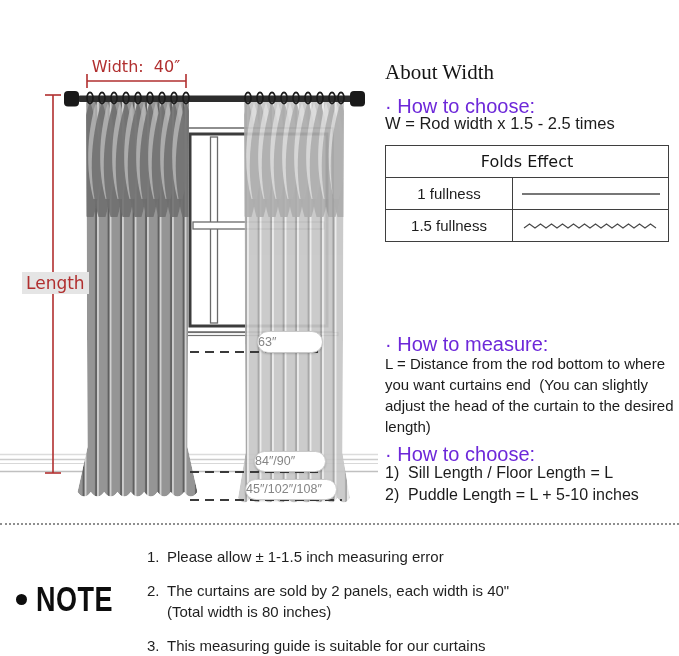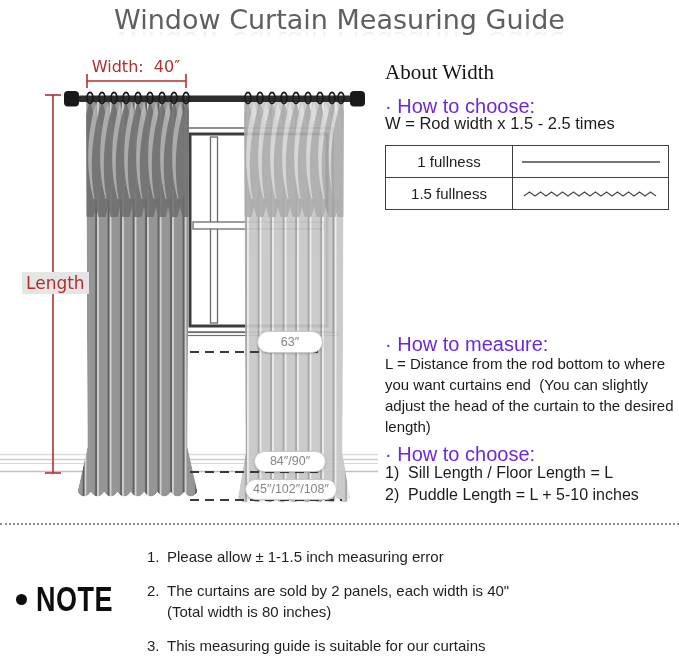--- a/index.html
+++ b/index.html
@@ -11,21 +11,21 @@
          font-family:"DejaVu Sans",sans-serif;font-size:27px;color:#5f5f5f;
          -webkit-box-reflect:below -9px linear-gradient(transparent 62%,rgba(0,0,0,.22));}
 
   
   .illu{position:absolute;left:0;top:55px;width:380px;height:472px;}
   .illu svg{position:absolute;left:0;top:0;}
   .red-label{position:absolute;color:#b12f2f;font-family:"DejaVu Sans",sans-serif;}
   .width-label{left:85px;top:2px;width:102px;text-align:center;font-size:16px;white-space:pre;}
   .length-label{left:22px;top:217px;font-size:17px;background:#e5e5e5;padding:1px 4px;}
   .pill{position:absolute;background:#fff;border:1px solid #c9c9c9;border-radius:12px;
-        color:#858585;font-size:12.5px;text-align:center;box-shadow:0 1px 2px rgba(0,0,0,.18);}
+        color:#858585;font-size:12.5px;box-shadow:0 1px 2px rgba(0,0,0,.18);}
   .pill-63{left:257px;top:276px;width:64px;height:20px;line-height:20px;}
   .pill-8490{left:254px;top:396px;width:70px;height:19px;line-height:19px;}
   .pill-96{left:245px;top:424px;width:90px;height:19px;line-height:19px;}
 
   
   .col{position:absolute;left:372px;top:0;width:307px;height:530px;}
   .h-about{position:absolute;left:13px;font-family:Liberation Serif, serif;
            font-size:21px;color:#141414;}
   .h-width{top:60px;} .h-length{top:299px;}
   .sub{position:absolute;left:13px;font-size:20px;color:#6d28d9;}
@@ -56,21 +56,20 @@
   .notes{position:absolute;left:147px;top:546px;width:430px;}
   .note-item{display:flex;margin-bottom:13px;font-size:15px;line-height:21px;color:#1f1f1f;}
   .note-item .num{width:20px;flex:0 0 20px;}
   .note-item .txt{width:400px;white-space:nowrap;}
 </style>
 </head>
 <body>
 
 <div class="canvas">
 
-  <div class="title">Window Curtain Measuring Guide</div>
 
   <div class="illu">
     <svg id="curtain-canvas" width="380" height="465" viewBox="0 0 380 465">
       <defs>
         <pattern id="pDark" patternUnits="userSpaceOnUse" width="12.5" height="10">
           <rect width="12.5" height="10" fill="#959595"></rect>
           <rect x="7.6" width="2" height="10" fill="#5f5f5f"></rect>
           <rect x="9.6" width="1.7" height="10" fill="#d8d8d8"></rect>
         </pattern>
         <pattern id="pLight" patternUnits="userSpaceOnUse" width="12.5" height="10">
@@ -197,20 +196,23 @@
     <div class="pill pill-96">45″/102″/108″</div>
   </div>
 
   <div class="col">
     <div class="h-about h-width">About Width</div>
     <div class="sub sub-w1">· How to choose:</div>
     <div class="sub formula">W = Rod width x 1.5 - 2.5 times</div>
 
     <table class="folds">
       <tbody>
+          <tr>
+            <th colspan="2">Folds Effect</th>
+          </tr>
       <tr>
         <td class="lab">1 fullness</td>
         <td class="fx">
           <svg width="150" height="14" viewBox="0 0 150 14">
                 <line x1="6" y1="7" x2="144" y2="7" stroke="#4a4a4a" stroke-width="1.4"></line>
               </svg>
         </td>
       </tr>
       <tr>
         <td class="lab">1.5 fullness</td>

